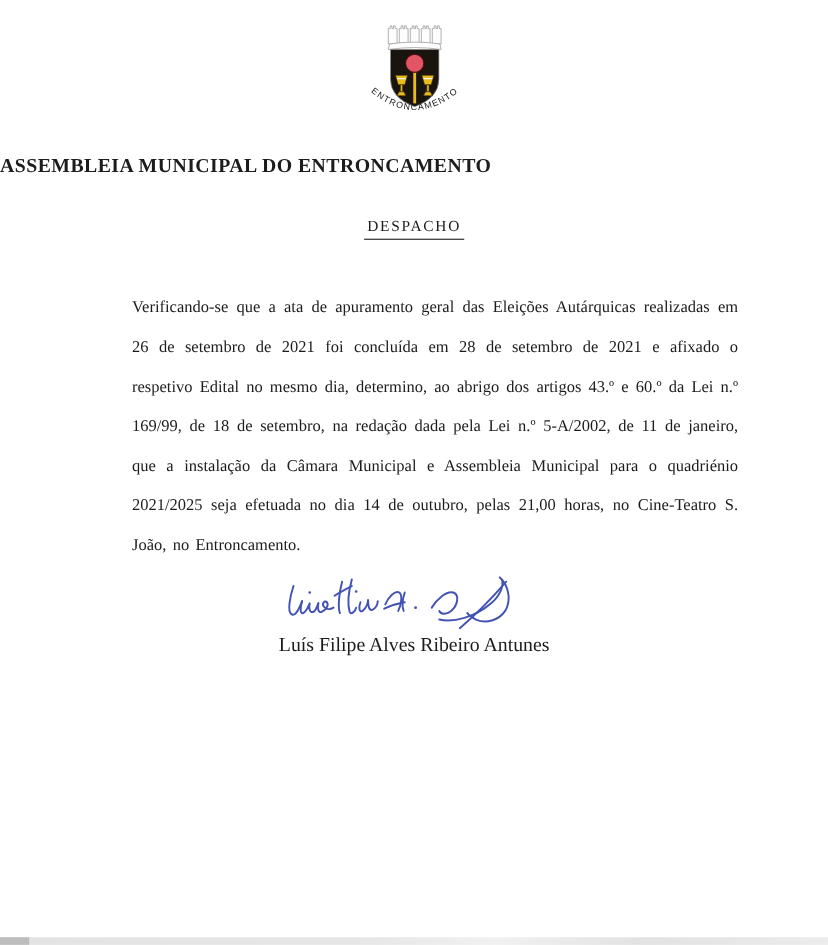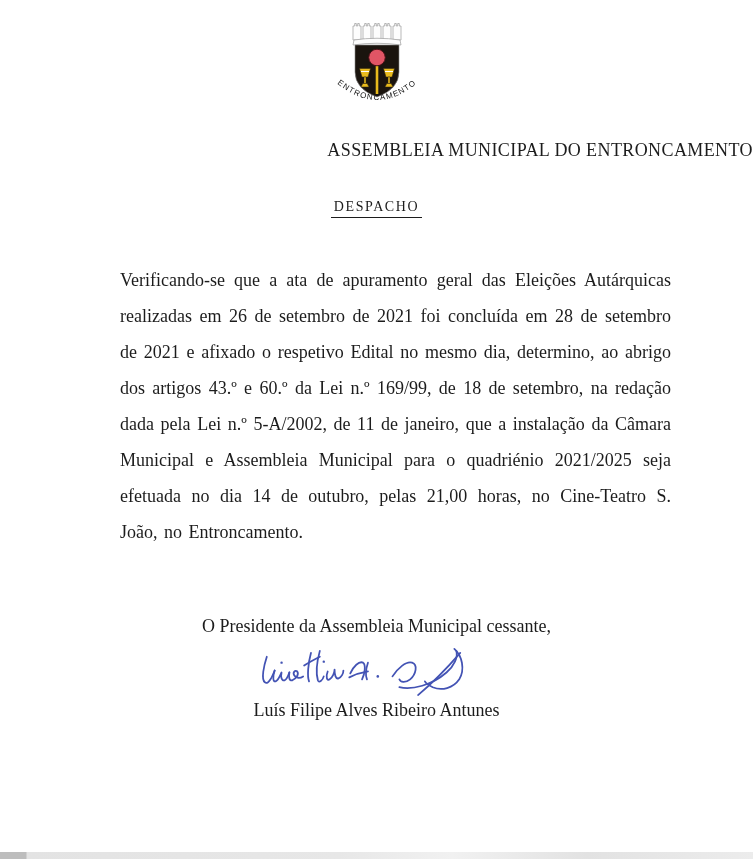--- a/index.html
+++ b/index.html
@@ -9,36 +9,36 @@
     height: 859px;
     background: #ffffff;
     font-family: "Liberation Serif", serif;
     color: #1c1c1c;
     overflow: hidden;
   }
   .crest { width: 100px; margin: 16px auto 0; }
   .crest svg { display: block; }
   .title {
     margin: 24px 0 0;
-    text-align: right;
+    text-align: left;
     font-size: 18px;
-    font-weight: normal;
+    font-weight: bold;
     letter-spacing: 0.4px;
   }
   .subtitle-wrap { text-align: center; margin-top: 36px; }
   .subtitle {
     display: inline-block;
     font-size: 14px;
     letter-spacing: 1.6px;
     border-bottom: 1.6px solid #1c1c1c;
     padding: 0 3px 2px;
   }
   .body-par {
     margin: 44px 82px 0 120px;
-    font-size: 18px;
+    font-size: 15px;
     line-height: 36px;
     text-align: justify;
     word-spacing: 2px;
   }
   .dateline {
     margin: 38px 101px 0 120px;
     font-size: 18px;
     line-height: 24px;
   }
   .role {
@@ -117,21 +117,20 @@
     </svg>
   </div>
 
   <h1 class="title">ASSEMBLEIA MUNICIPAL DO ENTRONCAMENTO</h1>
   <div class="subtitle-wrap">
     <span class="subtitle">DESPACHO</span>
   </div>
 
   <p class="body-par">Verificando-se que a ata de apuramento geral das Eleições Autárquicas realizadas em 26 de setembro de 2021 foi concluída em 28 de setembro de 2021 e afixado o respetivo Edital no mesmo dia, determino, ao abrigo dos artigos 43.º e 60.º da Lei n.º 169/99, de 18 de setembro, na redação dada pela Lei n.º 5-A/2002, de 11 de janeiro, que a instalação da Câmara Municipal e Assembleia Municipal para o quadriénio 2021/2025 seja efetuada no dia 14 de outubro, pelas 21,00 horas, no Cine-Teatro S. João, no Entroncamento.</p>
 
-  <p class="role">O Presidente da Assembleia Municipal cessante,</p>
 
   <div class="sig">
     <svg viewBox="0 0 220 55" width="216" height="54">
       <g fill="none" stroke-width="1.8" stroke-linecap="round" stroke-linejoin="round" stroke="#4353b4">
 
         <path d="M10,13 C7,22 4,36 8,39 C12,42 16,32 18,27"></path>
         <path d="M18,27 C16,33 16,39 19,38 C22,37 24,31 25,29 C24,33 25,38 28,37 C31,36 32,31 33,29"></path>
         <path d="M33,29 C32,34 33,38 36,37 C40,35 43,31 41,28 C39,26 36,29 38,32 C40,35 44,35 47,33"></path>
         <path d="M25,19 l0.05,0" stroke-width="2.4"></path>
 

